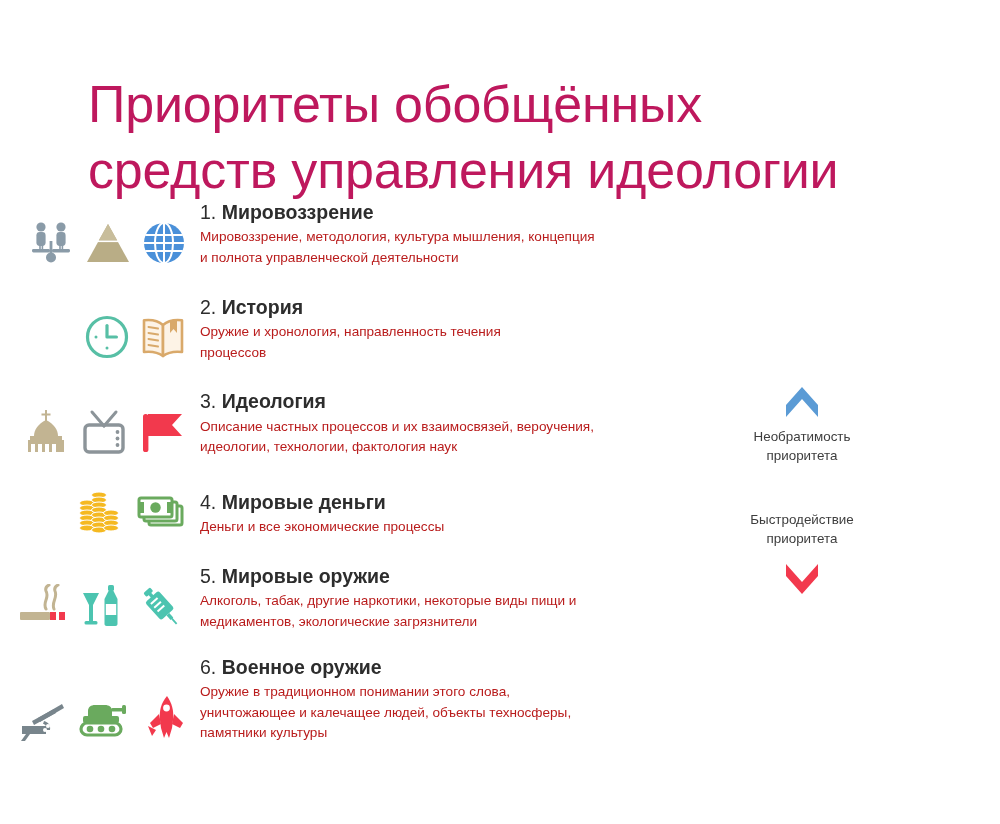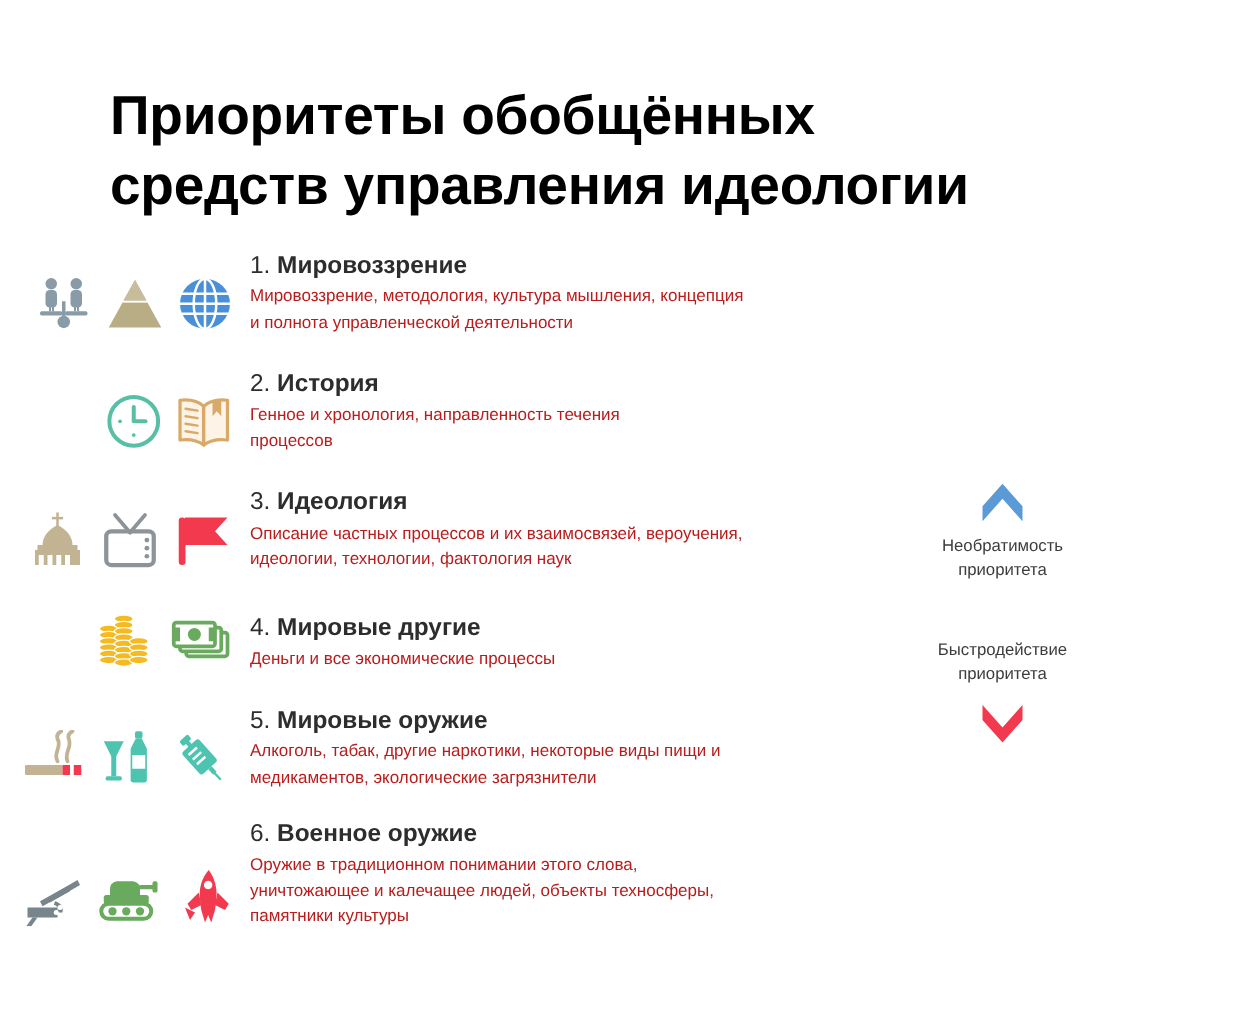--- a/index.html
+++ b/index.html
@@ -22,25 +22,25 @@
     width: 1000px;
     height: 824px;
   }
 
   
   .title {
     position: absolute;
     left: 88px;
     top: 36px;
     width: 850px;
-    font-size: 44px;
+    font-size: 52px;
     line-height: 1.27;
-    font-weight: 700;
+    font-weight: 400;
     letter-spacing: -0.2px;
-    color: #000000;
+    color: #be185d;
   }
   .title .tl { display: block; }
 
   
   .list {
     position: absolute;
     left: 0;
     top: 200px;
     width: 720px;
   }
@@ -188,21 +188,21 @@
             <line x1="8.5" y1="29" x2="18" y2="30.5"></line>
           </g>
           <path d="M30 4.4 L37 4.4 L37 17 L33.5 13 L30 17 Z" fill="#d9a96a"></path>
         </svg>
       </div>
       <div class="texts">
         <div class="head">
           <span class="num">2.</span>
           <span class="name">История</span>
         </div>
-        <div class="desc" style="max-width:345px">Генное и хронология, направленность течения процессов</div>
+        <div class="desc" style="max-width:345px">Оружие и хронология, направленность течения процессов</div>
       </div>
     </div>
 
     <div class="row row-3">
       <div class="icons">
         <svg width="48" height="48" viewBox="0 0 48 48">
           <g fill="#c2b492">
             <rect x="23" y="2" width="2" height="11"></rect>
             <rect x="19.5" y="5.5" width="9" height="2"></rect>
             <path d="M24 12 C16 16 12 22 12 28 L36 28 C36 22 32 16 24 12 Z"></path>
@@ -276,21 +276,21 @@
           <g fill="#6aaa5e">
             <circle cx="21.5" cy="17.5" r="5.2"></circle>
             <path d="M5 12 L10 12 L10 23 L5 23 Z"></path>
             <path d="M33 12 L38 12 L38 23 L33 23 Z"></path>
           </g>
         </svg>
       </div>
       <div class="texts">
         <div class="head">
           <span class="num">4.</span>
-          <span class="name">Мировые другие</span>
+          <span class="name">Мировые деньги</span>
         </div>
         <div class="desc">Деньги и все экономические процессы</div>
       </div>
     </div>
 
     <div class="row row-5">
       <div class="icons">
         <svg width="52" height="46" viewBox="0 0 52 46">
           <rect x="2" y="28" width="30" height="8" rx="1" fill="#c2b492"></rect>
           <rect x="32" y="28" width="6" height="8" fill="#f2394d"></rect>

